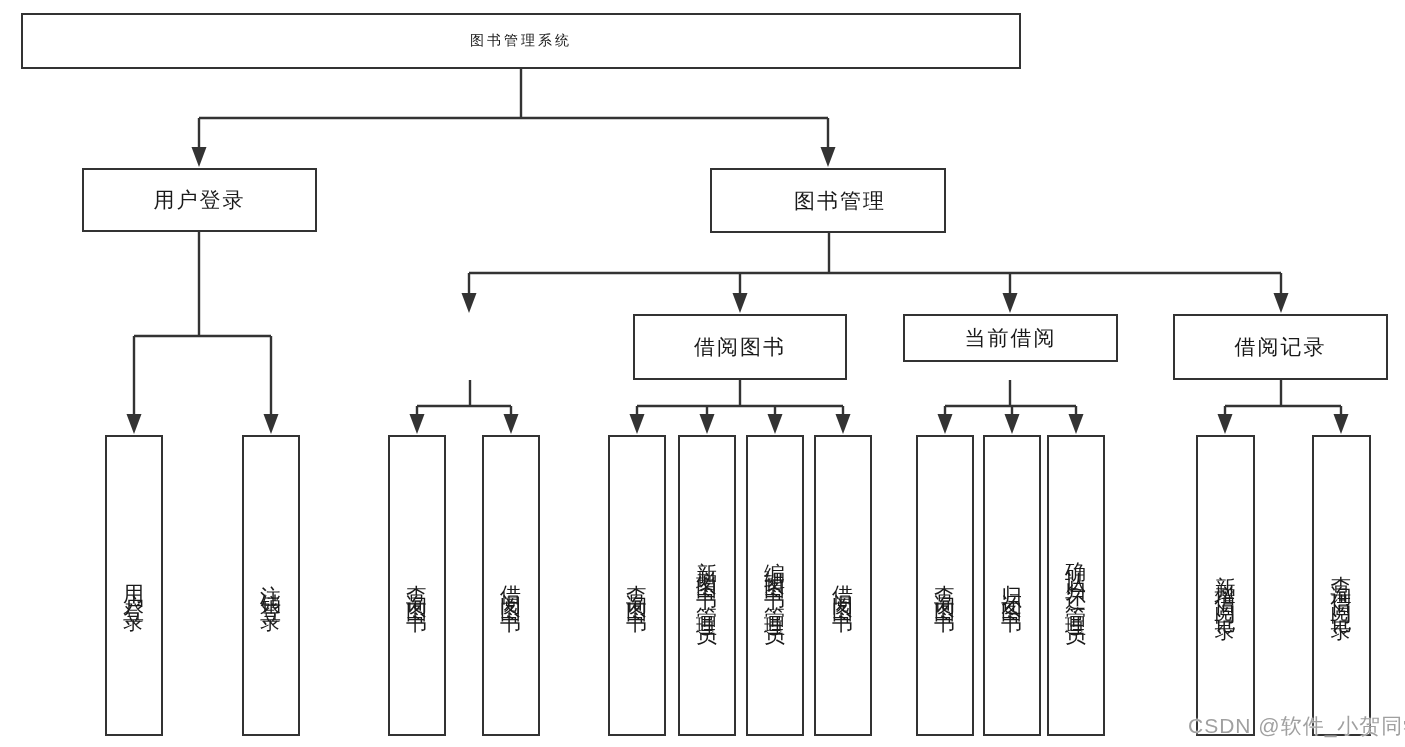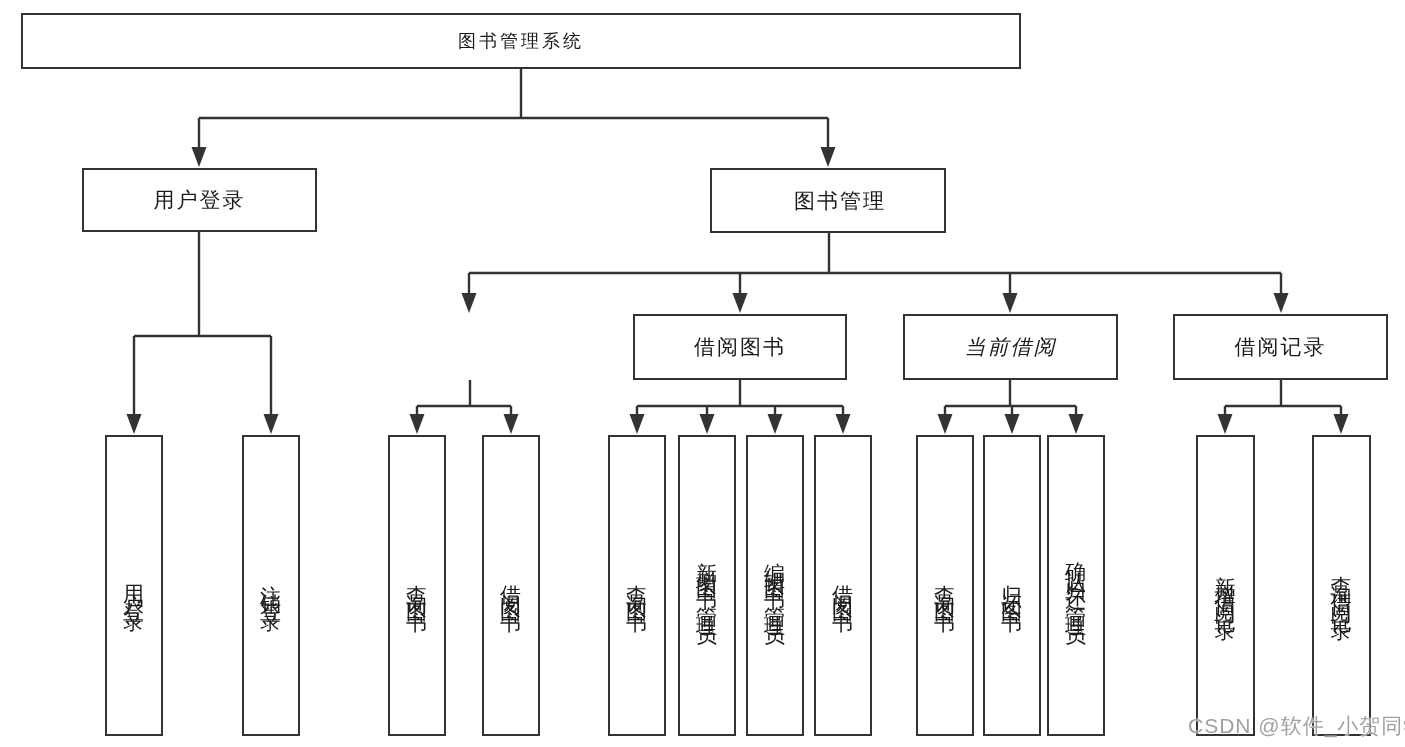--- a/index.html
+++ b/index.html
@@ -25,21 +25,21 @@
     display: flex;
     align-items: center;
     justify-content: center;
   }
   .node.hbox span {
     font-size: 21px;
     letter-spacing: 2px;
     white-space: nowrap;
   }
   .node.rootbox span {
-    font-size: 18px;
+    font-size: 14px;
     letter-spacing: 3px;
     white-space: nowrap;
   }
   .node.vbox span {
     writing-mode: vertical-rl;
     text-orientation: mixed;
     font-size: 21px;
     letter-spacing: 9px;
     line-height: 1;
   }
@@ -108,21 +108,21 @@
   <div class="node hbox" style="left:82px; top:168px; width:235px; height:64px;">
     <span>用户登录</span>
   </div>
   <div class="node hbox" style="left:710px; top:168px; width:236px; height:65px;padding-left:24px;">
     <span>图书管理</span>
   </div>
 
   <div class="node hbox" style="left:633px; top:314px; width:214px; height:66px;">
     <span>借阅图书</span>
   </div>
-  <div class="node hbox" style="left:903px; top:314px; width:215px; height:66px;font-style:italic;">
+  <div class="node hbox" style="left:903px; top:314px; width:215px; height:48px;">
     <span>当前借阅</span>
   </div>
   <div class="node hbox" style="left:1173px; top:314px; width:215px; height:66px;">
     <span>借阅记录</span>
   </div>
 
   <div class="node vbox" style="left:105px; top:435px; width:58px; height:301px;">
     <span>用户登录</span>
   </div>
   <div class="node vbox" style="left:242px; top:435px; width:58px; height:301px;">

